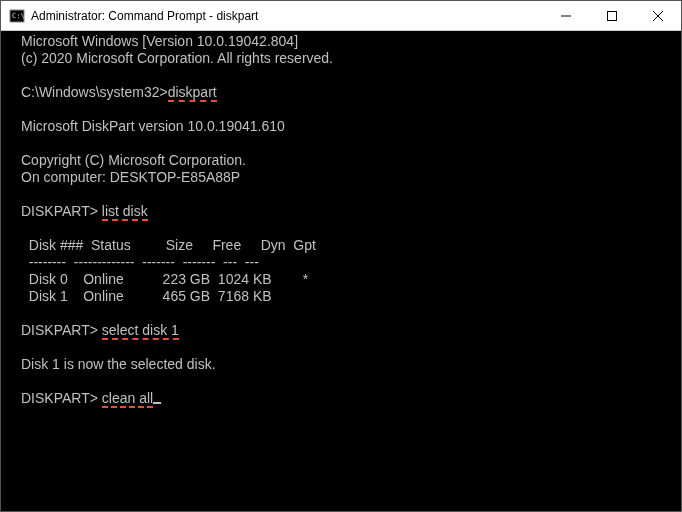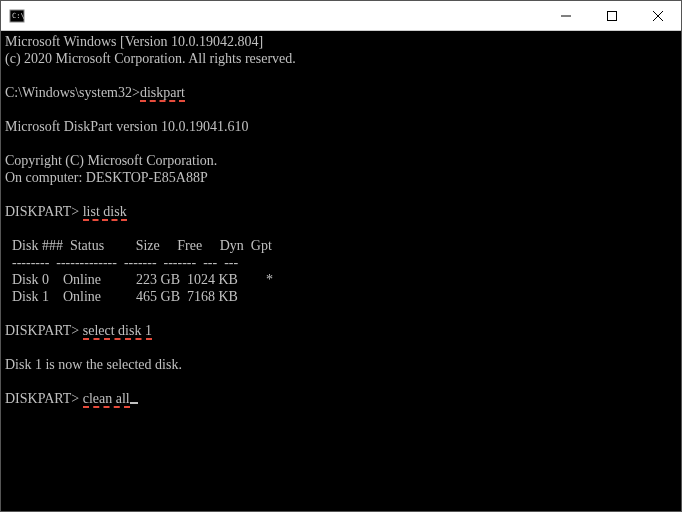--- a/index.html
+++ b/index.html
@@ -43,24 +43,24 @@
     display: flex;
     align-items: center;
     justify-content: center;
     font-size: 14px;
     color: #000;
   }
   .terminal {
     flex: 1;
     background: #000;
     color: #c0c0c0;
-    font-family: Liberation Serif, serif;
+    font-family: Liberation Sans, sans-serif;
     font-size: 14px;
     line-height: 17px;
-    padding: 2px 4px;
+    padding: 2px 20px;
     white-space: pre;
     overflow: hidden;
     letter-spacing: 0px;
   }
   .hl {
     border-bottom: 2px dashed #e74c3c;
     padding-bottom: 0px;
   }
   .cursor {
     display: inline-block;
@@ -75,20 +75,21 @@
 <body>
 
 <div class="window">
   <div class="titlebar">
     <span class="icon">
       <svg width="16" height="16" viewBox="0 0 16 16">
         <rect x="1" y="2" width="14" height="12" fill="#000" stroke="#888" stroke-width="1"></rect>
         <text x="3" y="10" font-size="7" fill="#ccc" font-family="monospace">C:\</text>
       </svg>
     </span>
+    <span class="title">Administrator: Command Prompt - diskpart</span>
     <span class="spacer"></span>
     <div class="btn">
       <svg width="10" height="10" viewBox="0 0 10 10">
           <line x1="0" y1="5" x2="10" y2="5" stroke="#000" stroke-width="1"></line>
         </svg>
     </div>
     <div class="btn">
       <svg width="10" height="10" viewBox="0 0 10 10">
           <rect x="0.5" y="0.5" width="9" height="9" fill="none" stroke="#000" stroke-width="1"></rect>
         </svg>

